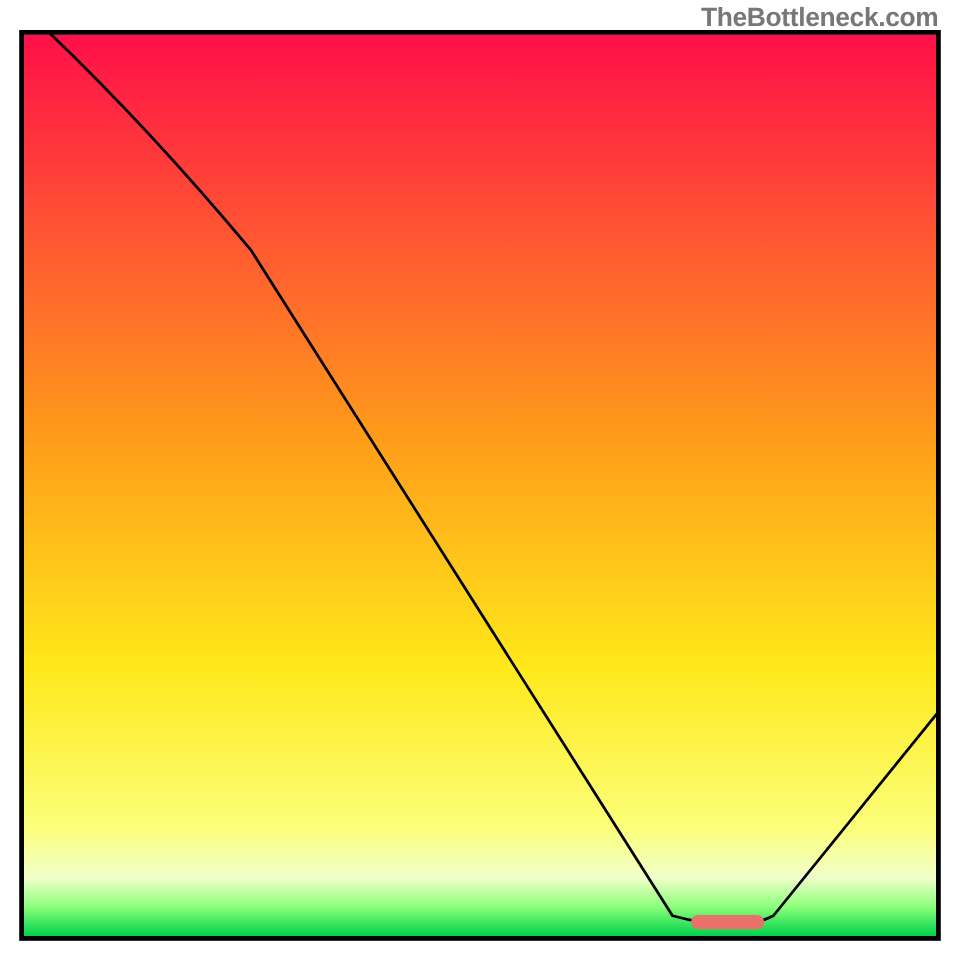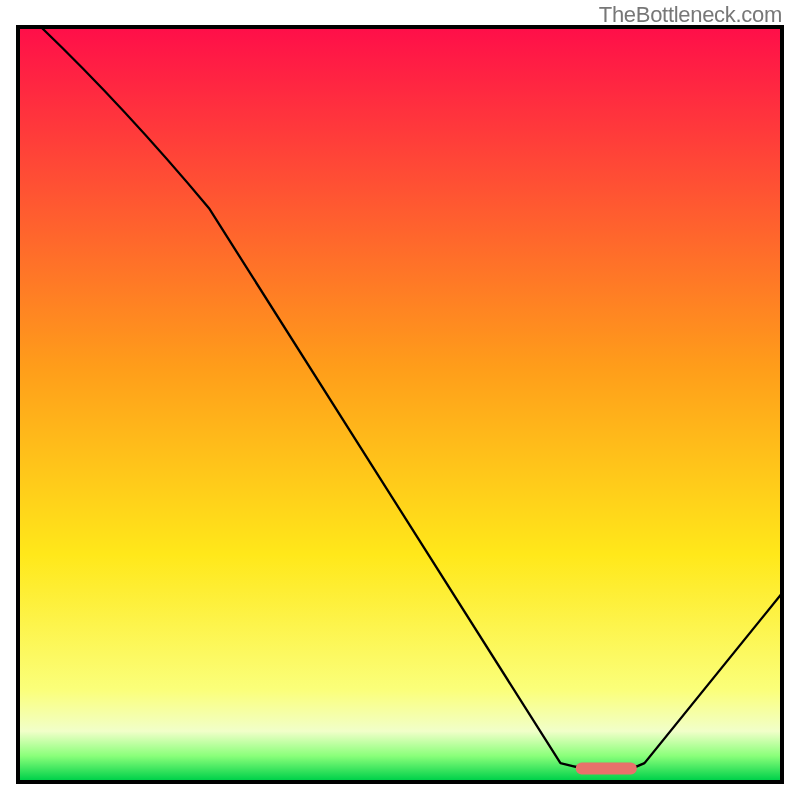--- a/index.html
+++ b/index.html
@@ -13,21 +13,21 @@
   .container {
     position: relative;
     width: 800px;
     height: 800px;
   }
   .watermark {
     position: absolute;
     top: 2px;
     right: 18px;
     font-size: 22px;
-    font-weight: normal;
+    font-weight: bold;
     color: #777777;
     letter-spacing: -0.3px;
   }
   svg {
     position: absolute;
     top: 0;
     left: 0;
   }
 </style>
 </head>

